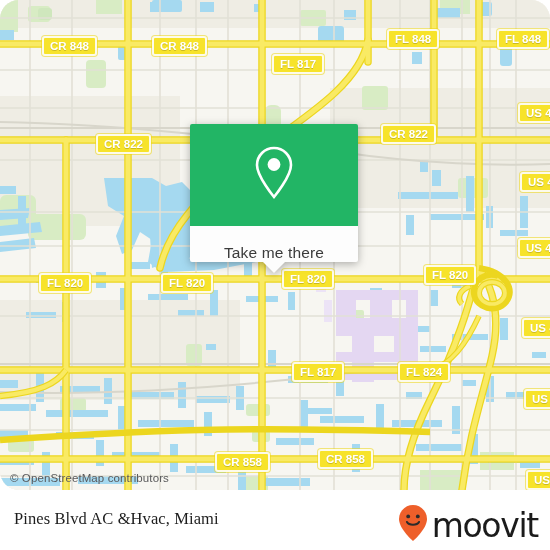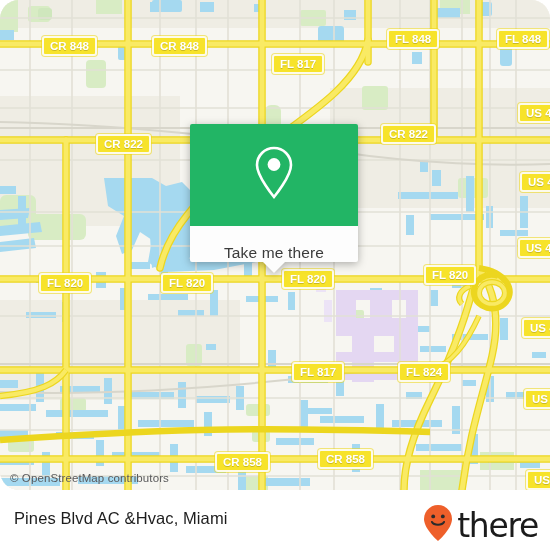--- a/index.html
+++ b/index.html
@@ -33,21 +33,21 @@
                 display:flex;align-items:flex-end;justify-content:center;}
   #popup-label{font-size:15.5px;color:#3b3b3b;letter-spacing:.15px;}
   #popup-tail{position:absolute;left:50%;margin-left:-11px;top:138px;width:0;height:0;
               border-left:11px solid transparent;border-right:11px solid transparent;
               border-top:11px solid #fdfdfd;}
 
   
   #footer{position:absolute;left:0;top:490px;width:550px;height:60px;background:#fff;
           z-index:70;}
   #footer-title{position:absolute;left:14px;top:19px;font-size:16.5px;color:#1d1d1d;
-                letter-spacing:.1px;white-space:nowrap;}
+                letter-spacing:.1px;white-space:nowrap;font-family:Liberation Serif, serif;}
   #brand{position:absolute;right:12px;top:14px;display:flex;align-items:center;gap:4px;}
   #brand-word{font-size:33px;color:#1b1b1b;letter-spacing:-1.3px;line-height:33px;
               font-family:"DejaVu Sans",sans-serif;font-weight:400;}
 </style>
 </head>
 <body>
 
 <div id="app">
 
   <div id="map-area">
@@ -385,17 +385,17 @@
     <div id="footer-title">Pines Blvd AC &amp;Hvac, Miami</div>
     <div id="brand">
       <span>
         <svg width="30" height="38" viewBox="0 0 30 38" aria-hidden="true">
           <path d="M15 1 C7.3 1 1 7.3 1 15 C1 25 15 37 15 37 C15 37 29 25 29 15 C29 7.3 22.7 1 15 1 Z" fill="#ee5f2a"></path>
           <circle cx="10.2" cy="12.4" r="1.9" fill="#2b2b2b"></circle>
           <circle cx="19.8" cy="12.4" r="1.9" fill="#2b2b2b"></circle>
           <path d="M9 18 C11 21.6 19 21.6 21 18" fill="none" stroke="#2b2b2b" stroke-width="2.1" stroke-linecap="round"></path>
         </svg>
       </span>
-      <span id="brand-word">there</span>
+      <span id="brand-word">moovit</span>
     </div>
   </div>
 
 </div>
 
 </body></html>

